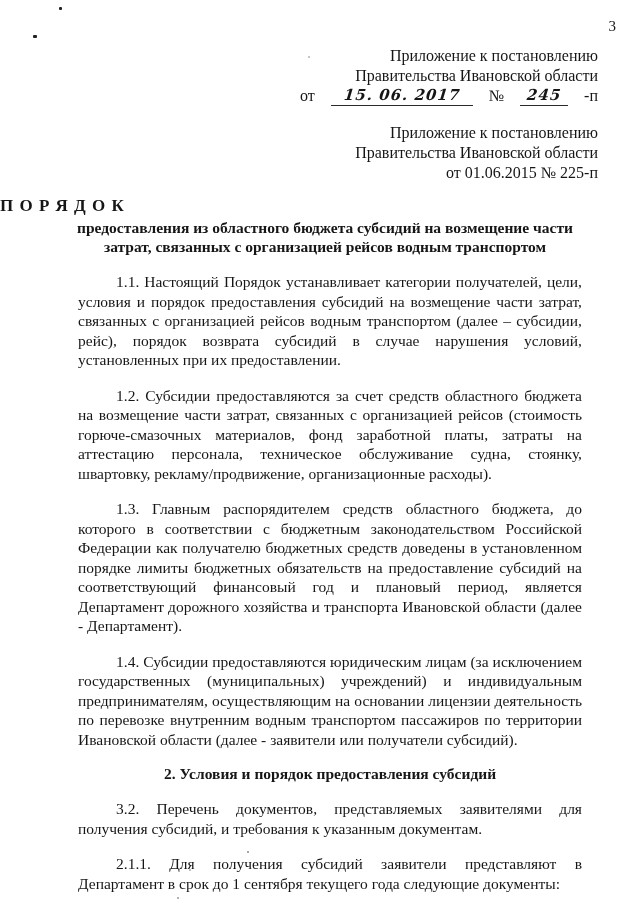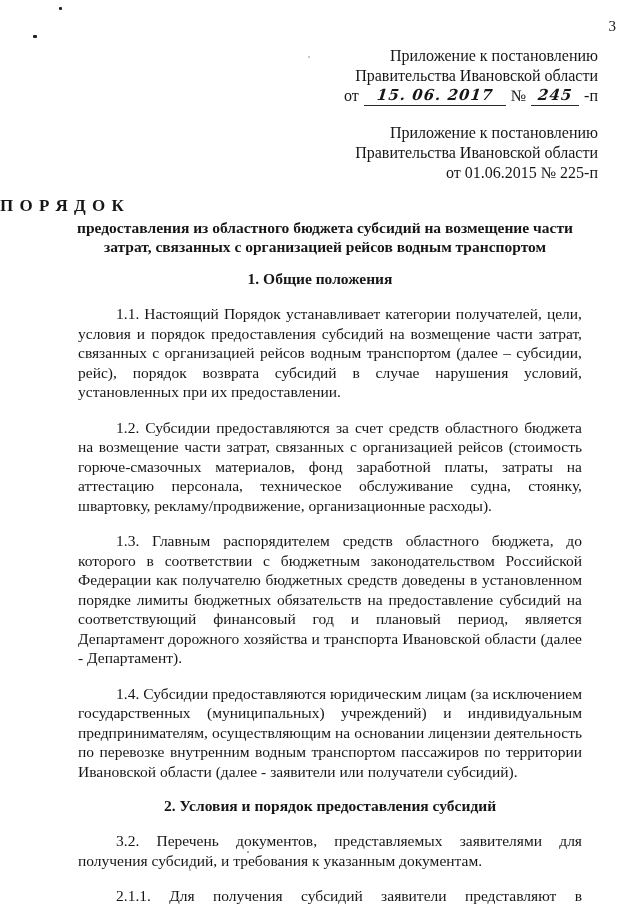--- a/index.html
+++ b/index.html
@@ -28,21 +28,21 @@
     padding: 46px 42px 0 0;
     text-align: right;
     line-height: 20px;
   }
   .annex-block { white-space: nowrap; }
   .annex-block + .annex-block { margin-top: 17px; }
   .from-line {
     display: flex;
     justify-content: flex-end;
     align-items: baseline;
-    gap: 5px;
+    gap: 16px;
   }
   .u-line {
     display: inline-block;
     border-bottom: 1.2px solid #2a2a2a;
     text-align: center;
     line-height: 17px;
   }
   .u-date { width: 142px; }
   .u-num  { width: 48px; }
   .hand {
@@ -131,21 +131,20 @@
       <div>Приложение к постановлению</div>
       <div>Правительства Ивановской области</div>
       <div>от 01.06.2015 № 225-п</div>
     </div>
 
   </div>
 
   <div class="doc-title">П О Р Я Д О К</div>
   <div class="doc-subtitle">предоставления из областного бюджета субсидий на возмещение части затрат, связанных с организацией рейсов водным транспортом</div>
 
-  <div class="sec-heading first">1. Общие положения</div>
 
   <div class="content">
     <p class="para">1.1. Настоящий Порядок устанавливает категории получателей, цели, условия и порядок предоставления субсидий на возмещение части затрат, связанных с организацией рейсов водным транспортом (далее – субсидии, рейс), порядок возврата субсидий в случае нарушения условий, установленных при их предоставлении.</p>
     <p class="para">1.2. Субсидии предоставляются за счет средств областного бюджета на возмещение части затрат, связанных с организацией рейсов (стоимость горюче-смазочных материалов, фонд заработной платы, затраты на аттестацию персонала, техническое обслуживание судна, стоянку, швартовку, рекламу/продвижение, организационные расходы).</p>
     <p class="para">1.3. Главным распорядителем средств областного бюджета, до которого в соответствии с бюджетным законодательством Российской Федерации как получателю бюджетных средств доведены в установленном порядке лимиты бюджетных обязательств на предоставление субсидий на соответствующий финансовый год и плановый период, является Департамент дорожного хозяйства и транспорта Ивановской области (далее - Департамент).</p>
     <p class="para">1.4. Субсидии предоставляются юридическим лицам (за исключением государственных (муниципальных) учреждений) и индивидуальным предпринимателям, осуществляющим на основании лицензии деятельность по перевозке внутренним водным транспортом пассажиров по территории Ивановской области (далее - заявители или получатели субсидий).</p>
 
     <div class="sec-heading second">2. Условия и порядок предоставления субсидий</div>
 
     <p class="para">3.2. Перечень документов, представляемых заявителями для получения субсидий, и требования к указанным документам.</p>

